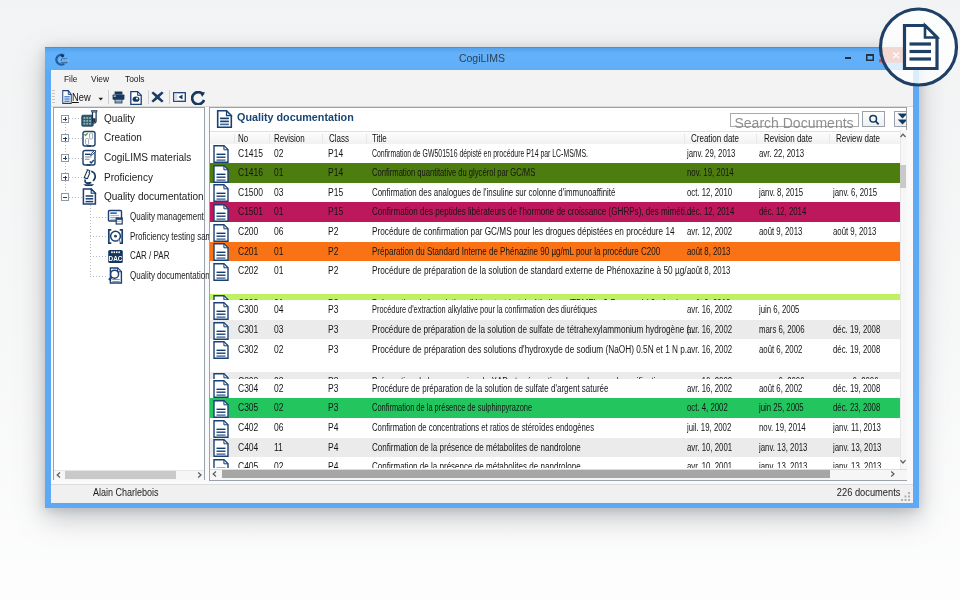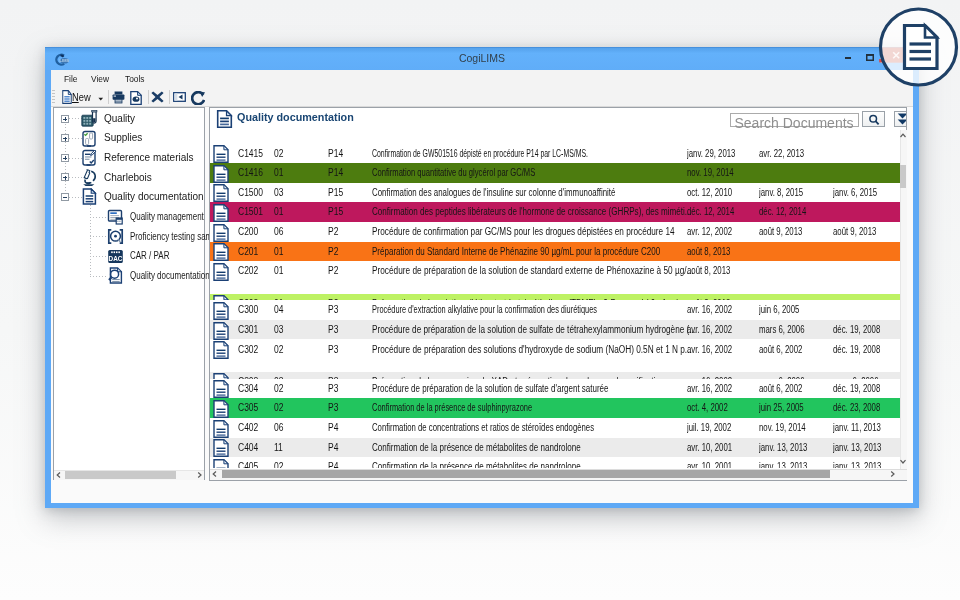--- a/index.html
+++ b/index.html
@@ -106,20 +106,34 @@
 <div class="tsep" style="left:118px"></div>
 <svg style="position:absolute;left:122px;top:4px" width="13" height="10" viewBox="0 0 13 10">
 <rect x="0.7" y="0.7" width="11.6" height="8.6" fill="#fff" stroke="#1b4075" stroke-width="1.3"></rect>
 <rect x="1.4" y="1.4" width="3" height="7.2" fill="#d7dfe8"></rect>
 <path d="M9.5 2.6 v4.8 l-4 -2.4 Z" fill="#17395f"></path>
 </svg>
 <svg style="position:absolute;left:140px;top:2.5px" width="14" height="14" viewBox="0 0 14 14">
 <path d="M12.3 3.8 A6.1 6.1 0 1 0 13.1 8.9" fill="none" stroke="#17395f" stroke-width="2.7"></path>
 <path d="M8.7 0.9 L14 1.3 L11.2 5.9 Z" fill="#17395f"></path>
 </svg>
+  </div>
+  <div id="statusbar">
+    <div style="position:absolute;left:41.5px;top:1.5px;transform:scaleX(0.9);transform-origin:0 0">Alain Charlebois</div>
+    <div style="position:absolute;right:13px;top:1.5px;transform:scaleX(0.93);transform-origin:100% 0">226 documents</div>
+    <svg style="position:absolute;right:2px;bottom:2px" width="10" height="10" viewBox="0 0 10 10">
+          <g fill="#b0b0b0">
+            <rect x="7" y="1" width="2" height="2"></rect>
+            <rect x="7" y="4.5" width="2" height="2"></rect>
+            <rect x="7" y="8" width="2" height="2"></rect>
+            <rect x="3.5" y="4.5" width="2" height="2"></rect>
+            <rect x="3.5" y="8" width="2" height="2"></rect>
+            <rect x="0" y="8" width="2" height="2"></rect>
+          </g>
+        </svg>
   </div>
 </div>
 
 <div id="tree"></div>
 <div class="vdot" style="left:65px;top:118px;height:80px"></div>
 <div class="vdot" style="left:90px;top:205px;height:71px"></div>
 <div class="pbox plus" style="top:114.5px"></div>
 <div class="hdot" style="left:69px;top:118px;width:13px"></div>
 <svg style="position:absolute;left:81px;top:110.0px" width="17" height="17" viewBox="0 0 17 17">
       <rect x="0.8" y="5.2" width="11.4" height="11" rx="1" fill="#2d5a68" stroke="#173a50" stroke-width="0.8"></rect>
@@ -141,43 +155,43 @@
 <div class="titem" style="left:104px;top:112.8px">Quality</div>
 <div class="pbox plus" style="top:134.1px"></div>
 <div class="hdot" style="left:69px;top:138px;width:13px"></div>
 <svg style="position:absolute;left:81px;top:129.6px" width="17" height="17" viewBox="0 0 17 17">
       <rect x="2" y="1.5" width="12" height="14.5" rx="2" fill="#fff" stroke="#1c3f6e" stroke-width="1.4"></rect>
       <path d="M3.4 4.2 l1.2 1.2 2 -2.2" fill="none" stroke="#3f9c35" stroke-width="1.3"></path>
       <rect x="8.6" y="3" width="3" height="6" rx="1" fill="none" stroke="#9aa6b5" stroke-width="1"></rect>
       <rect x="4.6" y="8.5" width="3" height="6" rx="1" fill="none" stroke="#9aa6b5" stroke-width="1"></rect>
       <rect x="6" y="15.2" width="4" height="1.6" fill="#1c3f6e"></rect>
     </svg>
-<div class="titem" style="left:104px;top:132.4px">Supplies</div>
+<div class="titem" style="left:104px;top:132.4px">Creation</div>
 <div class="pbox plus" style="top:153.7px"></div>
 <div class="hdot" style="left:69px;top:158px;width:13px"></div>
 <svg style="position:absolute;left:81px;top:149.2px" width="17" height="17" viewBox="0 0 17 17">
       <rect x="2" y="1.5" width="12" height="14.5" rx="2" fill="#fff" stroke="#1c3f6e" stroke-width="1.4"></rect>
       <rect x="4" y="4.6" width="5.5" height="1.4" fill="#1c3f6e"></rect>
       <rect x="4" y="7.4" width="6.5" height="1.1" fill="#8094ab"></rect>
       <rect x="4" y="9.7" width="4.5" height="1.1" fill="#8094ab"></rect>
       <path d="M13.8 1 l-3.6 3.8 -0.6 1.6 1.7 -0.5 3.6 -3.8 Z" fill="#fff" stroke="#1c3f6e" stroke-width="1"></path>
       <path d="M8.8 12.4 l1.4 1.5 2.6 -2.9" fill="none" stroke="#1c3f6e" stroke-width="1.4"></path>
       <rect x="5.5" y="15.2" width="4" height="1.6" fill="#1c3f6e"></rect>
     </svg>
-<div class="titem" style="left:104px;top:152.0px">Reference materials</div>
+<div class="titem" style="left:104px;top:152.0px">CogiLIMS materials</div>
 <div class="pbox plus" style="top:173.3px"></div>
 <div class="hdot" style="left:69px;top:177px;width:13px"></div>
 <svg style="position:absolute;left:81px;top:168.8px" width="17" height="17" viewBox="0 0 17 17">
       <path d="M10.2 2.2 a5.4 5.4 0 0 1 1.8 9.6" fill="none" stroke="#173a5e" stroke-width="1.6"></path>
       <path d="M6.2 0.6 l2.6 1.1 -0.7 1.7 0.6 0.8 -2.2 5.2 -1 0.2 -2.3 -1 3.2 -7.4 -0.6 -0.8 Z" fill="#fff" stroke="#173a5e" stroke-width="1.1"></path>
       <path d="M4.2 10.4 a3.1 3.1 0 0 0 5.4 2.9" fill="none" stroke="#173a5e" stroke-width="1.5"></path>
       <path d="M2.2 15.3 h11.2 l-2.4 1.6 h-6.4 Z" fill="#173a5e"></path>
       <rect x="5.4" y="13.2" width="5" height="1.2" fill="#173a5e"></rect>
     </svg>
-<div class="titem" style="left:104px;top:171.6px">Charlebois</div>
+<div class="titem" style="left:104px;top:171.6px">Proficiency</div>
 <div class="pbox " style="top:192.9px"></div>
 <div class="hdot" style="left:69px;top:197px;width:13px"></div>
 <svg style="position:absolute;left:81px;top:188.4px" width="17" height="17" viewBox="0 0 17 17">
       <path d="M2.4 1 H10.2 L14.4 5.2 V16 H2.4 Z" fill="#fff" stroke="#1b4075" stroke-width="1.5"></path>
       <path d="M10.2 1 L14.4 5.2 H10.2 Z" fill="#c9dcef" stroke="#1b4075" stroke-width="1.1"></path>
       <line x1="4.6" y1="8" x2="12.2" y2="8" stroke="#123c6e" stroke-width="1.5"></line>
       <line x1="4.6" y1="10.8" x2="12.2" y2="10.8" stroke="#1b4075" stroke-width="1.5"></line>
       <line x1="4.6" y1="13.6" x2="12.2" y2="13.6" stroke="#1b4075" stroke-width="1.5"></line>
     </svg>
 <div class="titem" style="left:104px;top:191.2px">Quality documentation</div>
@@ -243,20 +257,36 @@
           <circle cx="5.2" cy="4.8" r="3.3" fill="none" stroke="#17395f" stroke-width="1.5"></circle>
           <path d="M7.6 7.2 l3 3.1" stroke="#17395f" stroke-width="1.8"></path>
         </svg>
       </div>
 <div style="position:absolute;left:684px;top:3px;width:15.5px;height:16px;background:linear-gradient(180deg,#fdfdfd,#eef0f1);border:1px solid #9aa1a8">
         <svg style="position:absolute;left:1.8px;top:1.2px" width="11" height="12" viewBox="0 0 11 12">
           <path d="M0.7 0.6 h9.6 l-4.8 5 Z" fill="#123a66"></path>
           <path d="M0.7 6.6 h9.6 l-4.8 5 Z" fill="#123a66"></path>
         </svg>
       </div>
+  <div id="thead">
+    <div class="hc" style="left:28px">No</div>
+    <div class="hc" style="left:64px">Revision</div>
+    <div class="hc" style="left:118.5px">Class</div>
+    <div class="hc" style="left:162px">Title</div>
+    <div class="hc" style="left:481px">Creation date</div>
+    <div class="hc" style="left:553.5px">Revision date</div>
+    <div class="hc" style="left:625.5px">Review date</div>
+    <div class="hsep" style="left:23.5px"></div>
+    <div class="hsep" style="left:58.5px"></div>
+    <div class="hsep" style="left:112px"></div>
+    <div class="hsep" style="left:156px"></div>
+    <div class="hsep" style="left:474px"></div>
+    <div class="hsep" style="left:545.5px"></div>
+    <div class="hsep" style="left:618.5px"></div>
+  </div>
 </div>
 <div id="rowclip" style="position:absolute;left:210px;top:143.5px;width:689.5px;height:324px;overflow:hidden">
 <div class="trow" style="top:0.0px;background:#ffffff">
         <svg style="position:absolute;left:3px;top:1.8px" width="16" height="18" viewBox="0 0 16 18">
           <path d="M1 0.7 H10.9 L15 4.8 V17.3 H1 Z" fill="#fff" stroke="#1b4075" stroke-width="1.4"></path>
           <path d="M10.9 0.7 L15 4.8 H10.9 Z" fill="#d8e4f0" stroke="#1b4075" stroke-width="1"></path>
           <line x1="3.5" y1="9.3" x2="12.5" y2="9.3" stroke="#123c6e" stroke-width="1.4"></line>
           <line x1="3.5" y1="12.2" x2="12.5" y2="12.2" stroke="#1b4075" stroke-width="1.4"></line>
           <line x1="3.5" y1="15.1" x2="12.5" y2="15.1" stroke="#46689a" stroke-width="1.4"></line>
         </svg>

